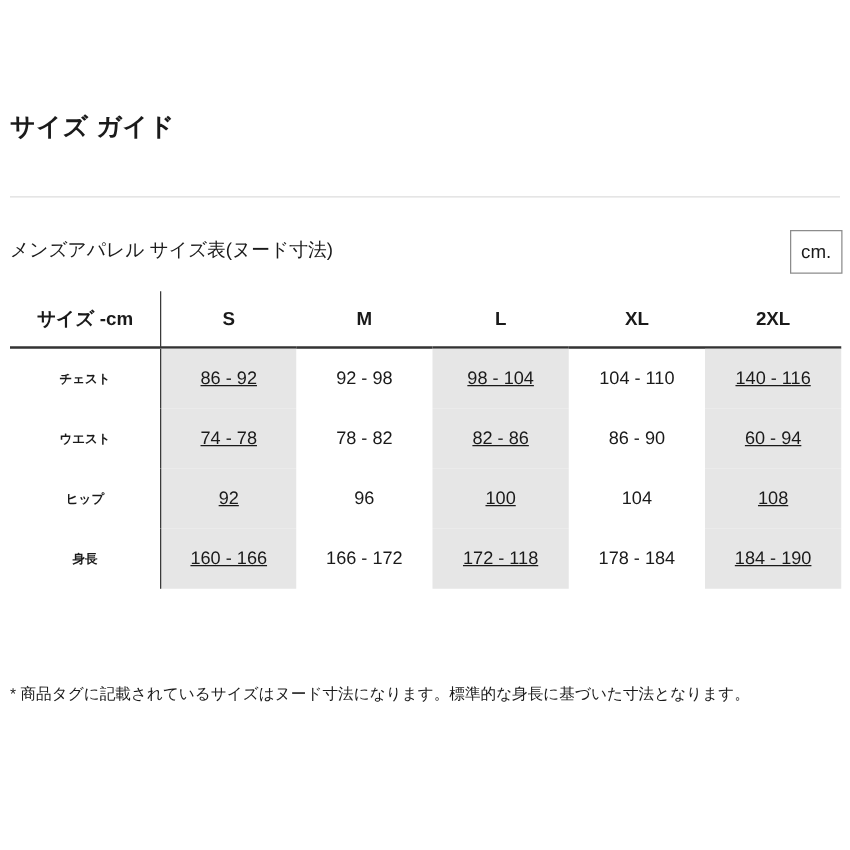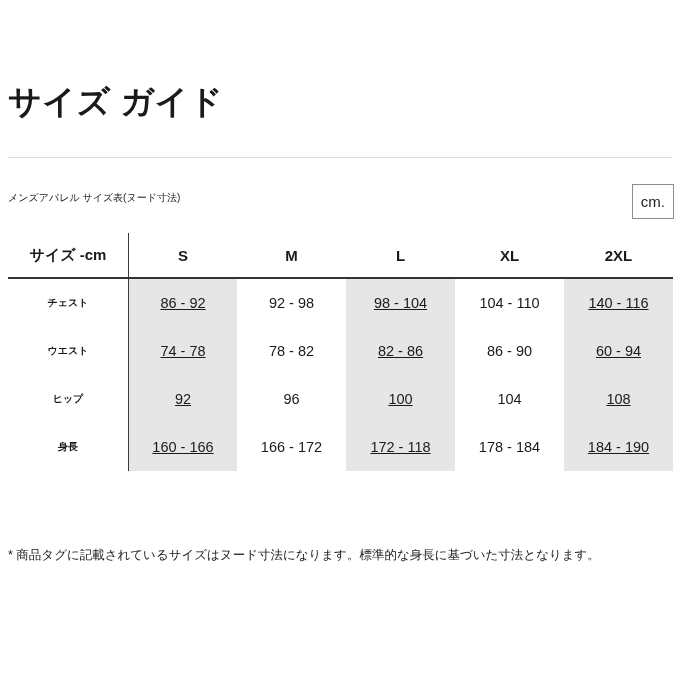--- a/index.html
+++ b/index.html
@@ -7,38 +7,38 @@
   body {
     width: 680px;
     height: 680px;
     background: #ffffff;
     font-family: "Liberation Sans", "DejaVu Sans", sans-serif;
     color: var(--text, #1a1a1a);
     overflow: hidden;
   }
   .page-title {
     margin: 86px 8px 0 8px;
-    font-size: 33px;
+    font-size: 20px;
     line-height: 32px;
     font-weight: 700;
     letter-spacing: 0.5px;
   }
   .title-rule {
     border: none;
     border-top: 1px solid var(--title_rule, #dddddd);
     margin: 39px 8px 0 8px;
   }
   .sub-row {
     display: flex;
     justify-content: space-between;
     align-items: flex-start;
     margin: 26px 6px 0 8px;
   }
   .subtitle {
-    font-size: 10px;
+    font-size: 15px;
     padding-top: 7px;
   }
   .unit-badge {
     border: 1px solid var(--badge_border, #8c8c8c);
     background: #ffffff;
     font-size: 15px;
     line-height: 19px;
     padding: 7px 8px;
     min-width: 37px;
     text-align: center;

